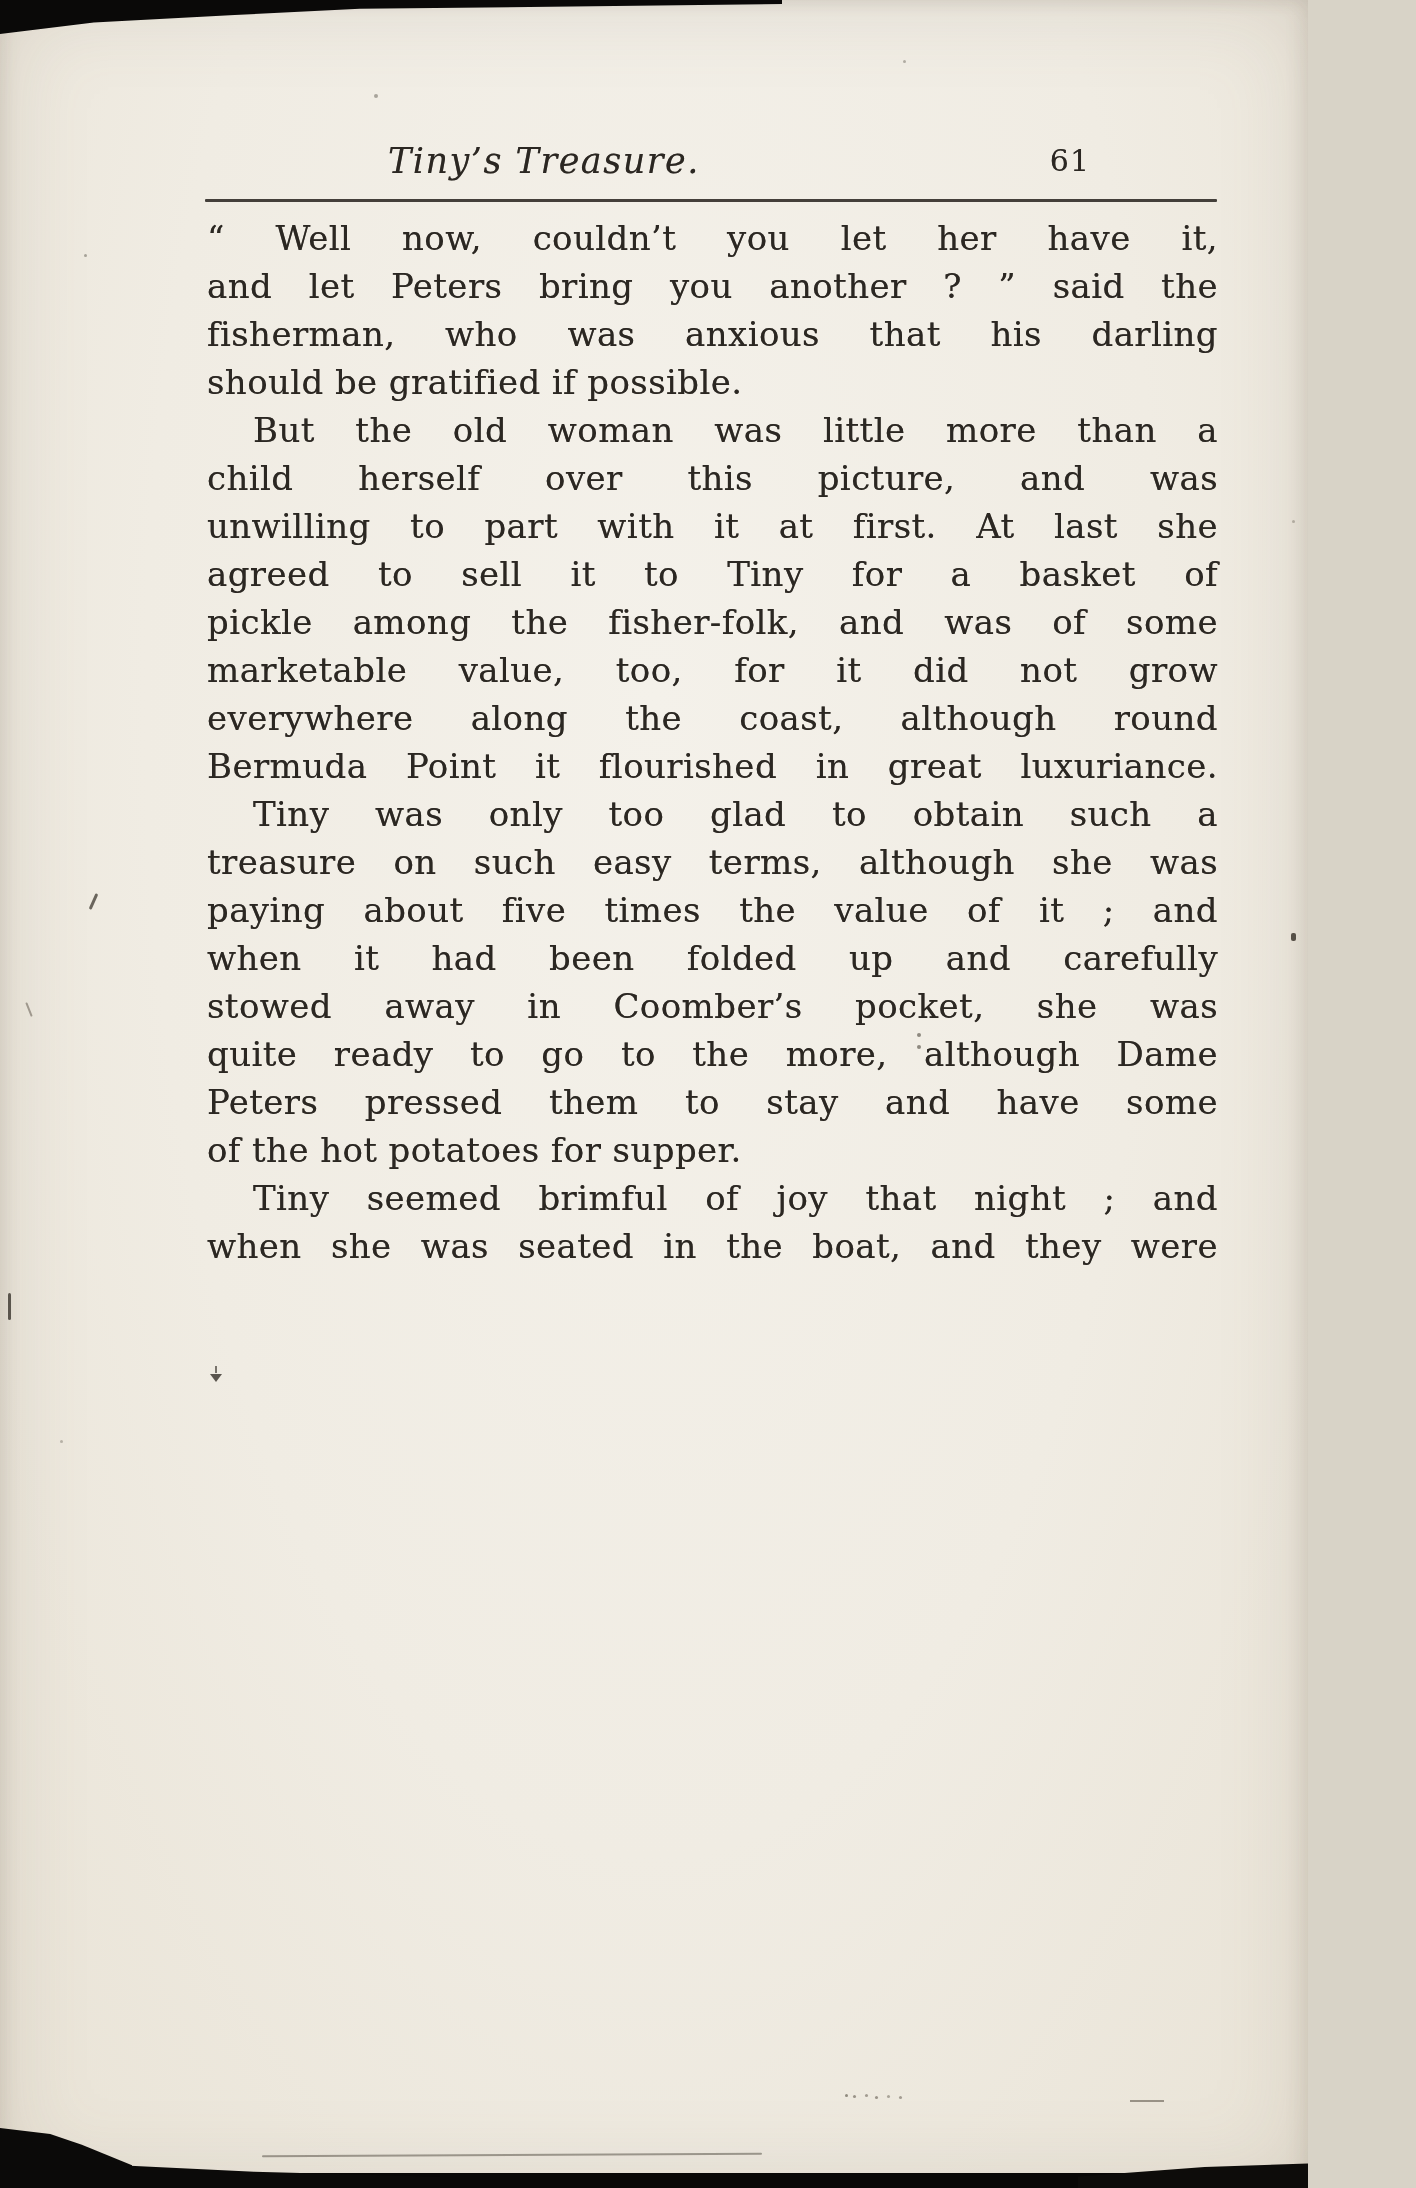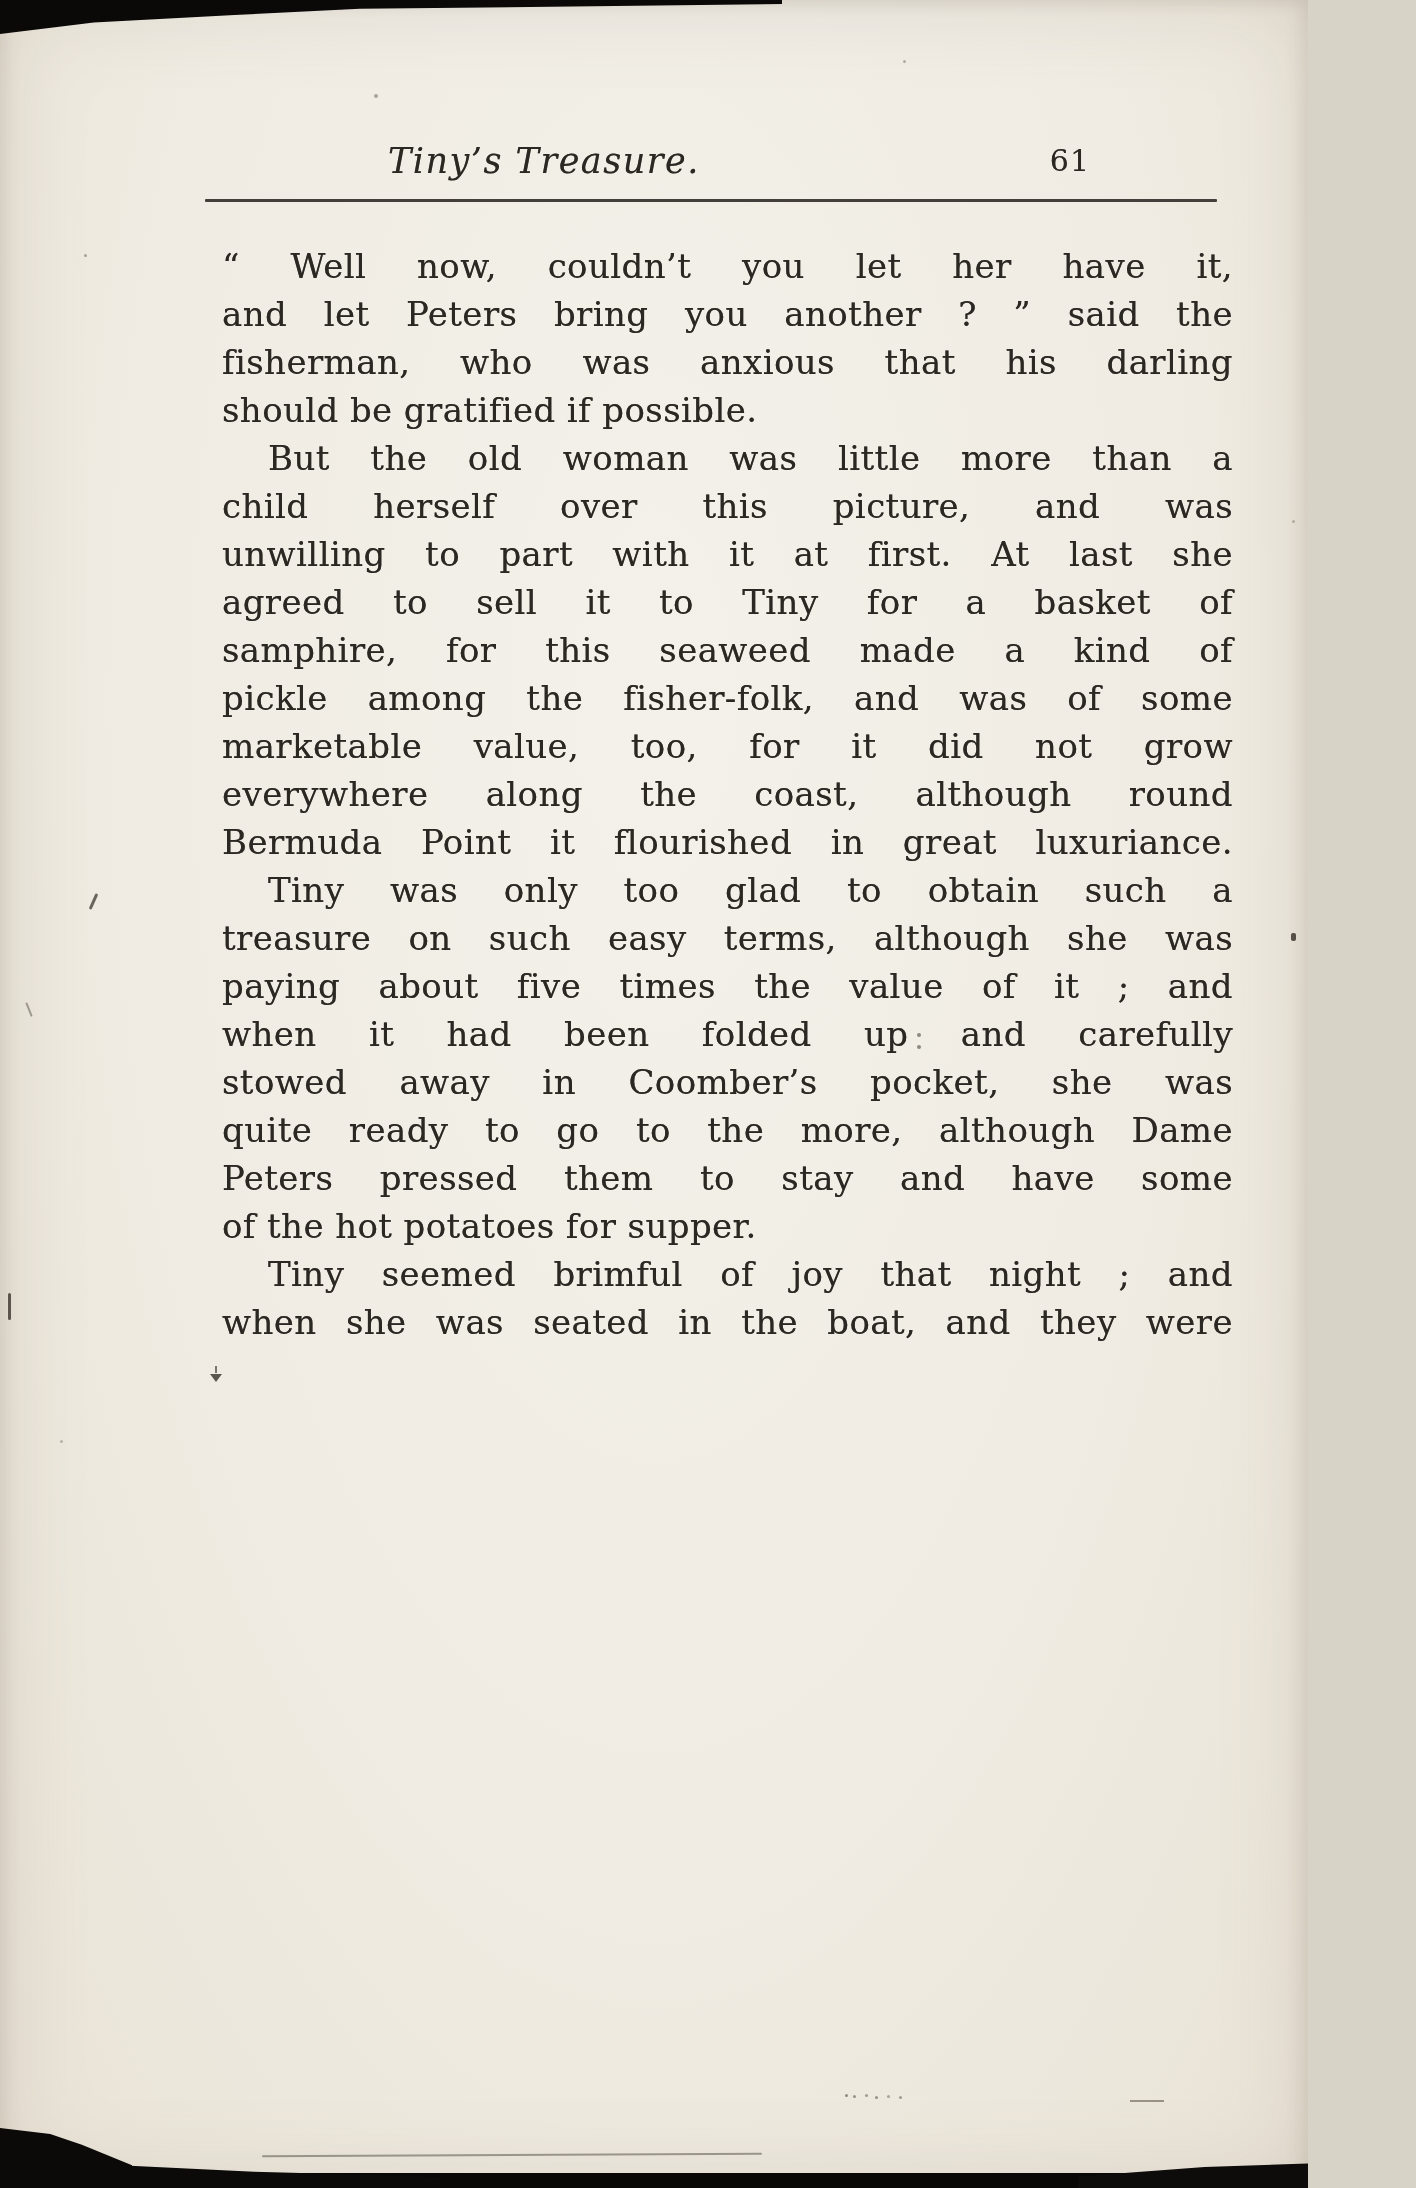--- a/index.html
+++ b/index.html
@@ -40,24 +40,23 @@
     width: 1012px;
     height: 3px;
     background: var(--ink, #2b2722);
     opacity: 0.88;
     border-radius: 1px;
   }
 
   
   .text-block {
     position: absolute;
-    left: 222px;
+    left: 207px;
     top: 214px;
     width: 1011px;
-    margin-top: 28px;
   }
   .paragraph { margin: 0; padding: 0; }
   .line {
     height: 48px;
     line-height: 48px;
     font-size: 34px;
     letter-spacing: 0.4px;
     text-align: justify;
     text-align-last: justify;
     white-space: normal;
@@ -171,21 +170,20 @@
         <div class="line">“ Well now, couldn’t you let her have it,</div>
         <div class="line">and let Peters bring you another ? ” said the</div>
         <div class="line">fisherman, who was anxious that his darling</div>
         <div class="line last-left">should be gratified if possible.</div>
       </div>
       <div class="paragraph">
         <div class="line first-indent">But the old woman was little more than a</div>
         <div class="line">child herself over this picture, and was</div>
         <div class="line">unwilling to part with it at first.  At last she</div>
         <div class="line">agreed to sell it to Tiny for a basket of</div>
-        <div class="line">samphire, for this seaweed made a kind of</div>
         <div class="line">pickle among the fisher-folk, and was of some</div>
         <div class="line">marketable value, too, for it did not grow</div>
         <div class="line">everywhere along the coast, although round</div>
         <div class="line">Bermuda Point it flourished in great luxuriance.</div>
       </div>
       <div class="paragraph">
         <div class="line first-indent">Tiny was only too glad to obtain such a</div>
         <div class="line">treasure on such easy terms, although she was</div>
         <div class="line">paying about five times the value of it ; and</div>
         <div class="line">when it had been folded up and carefully</div>

